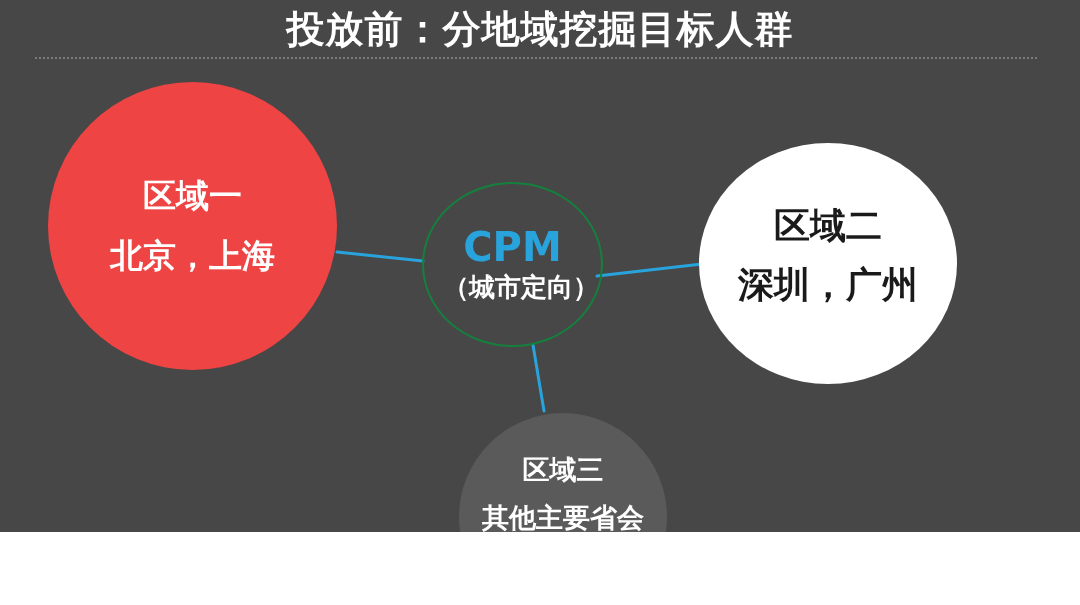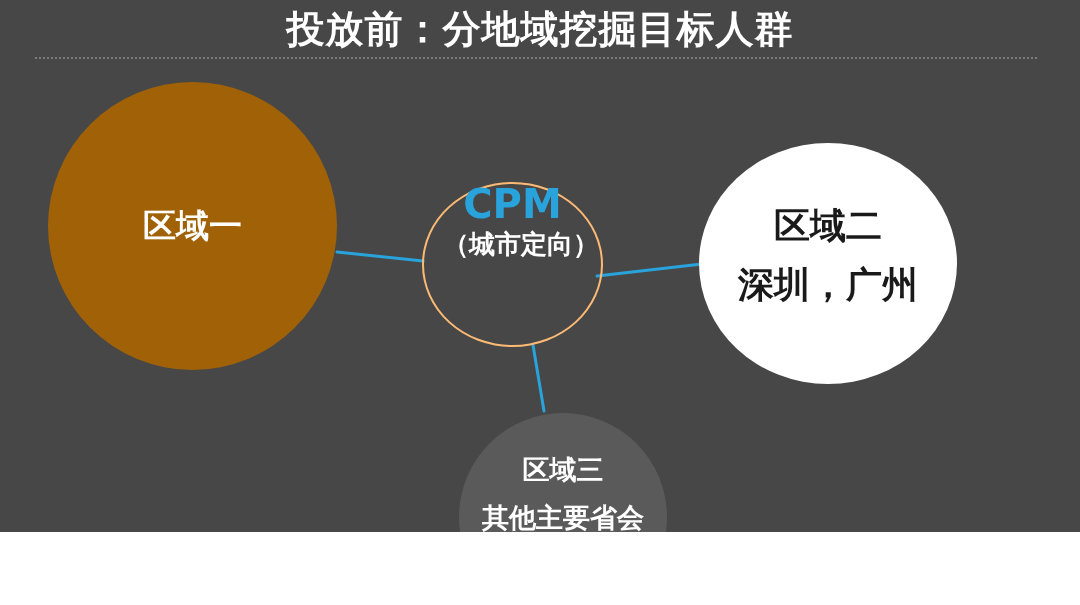--- a/index.html
+++ b/index.html
@@ -34,45 +34,45 @@
     position:absolute;
     border-radius:50%;
     display:flex;flex-direction:column;
     align-items:center;justify-content:center;
     text-align:center;
     font-weight:bold;
   }
   .node .line1,.node .line2{display:block;white-space:nowrap;}
   .node-region1{
     left:48px;top:82px;width:289px;height:288px;
-    background:#a16207;color:#ffffff;
+    background:#ef4444;color:#ffffff;
     font-size:33px;row-gap:15px;
   }
   .node-region2{
     left:699px;top:143px;width:258px;height:241px;
     background:#ffffff;color:#1a1a1a;
     font-size:36px;row-gap:10px;
   }
   .node-region2 .inner{transform:translateY(-8px);display:flex;flex-direction:column;row-gap:10px;}
   .node-region3{
     left:459px;top:413px;width:208px;height:208px;
     background:#5a5a5a;color:#ffffff;
     font-size:27px;row-gap:12px;
   }
   .node-region3 .inner{transform:translateY(-23px);display:flex;flex-direction:column;row-gap:12px;text-align:right;}
   .inner{display:flex;flex-direction:column;align-items:center;}
   
   .hub{
     position:absolute;
     left:422px;top:182px;width:181px;height:165px;
-    border:2px solid #fdba74;
+    border:2px solid #15803d;
     border-radius:50%;
     background:transparent;
     display:flex;flex-direction:column;
-    align-items:center;
+    align-items:center;justify-content:center;
     text-align:center;
     box-sizing:border-box;
   }
   .hub-label{
     color:#29a3dc;
     font-size:40px;font-weight:bold;
     line-height:44px;
     transform:translateY(-2px);
   }
   .hub-sublabel{
@@ -93,20 +93,21 @@
   <div class="divider"></div>
 
   <svg class="connectors" viewBox="0 0 1080 605" aria-hidden="true">
     <line class="connector" x1="337" y1="252" x2="423" y2="261"></line>
     <line class="connector" x1="597" y1="276" x2="702" y2="264"></line>
     <line class="connector" x1="533" y1="345" x2="544" y2="411"></line>
   </svg>
 
   <div class="node node-region1">
     <span class="line1">区域一</span>
+    <span class="line2">北京，上海</span>
   </div>
 
   <div class="node node-region2">
     <span class="inner">
       <span class="line1">区域二</span>
       <span class="line2">深圳，广州</span>
     </span>
   </div>
 
   <div class="node node-region3">

